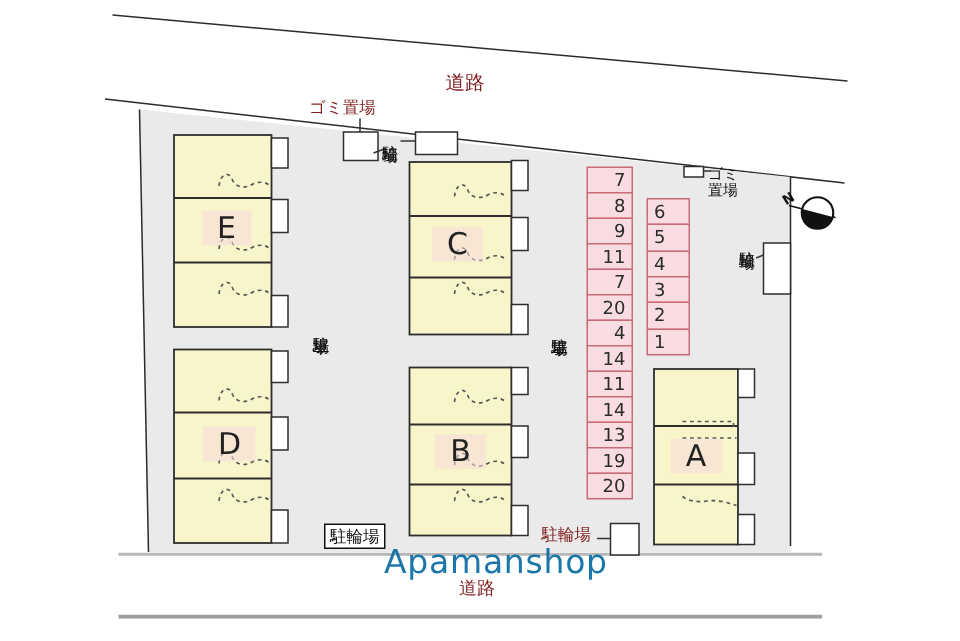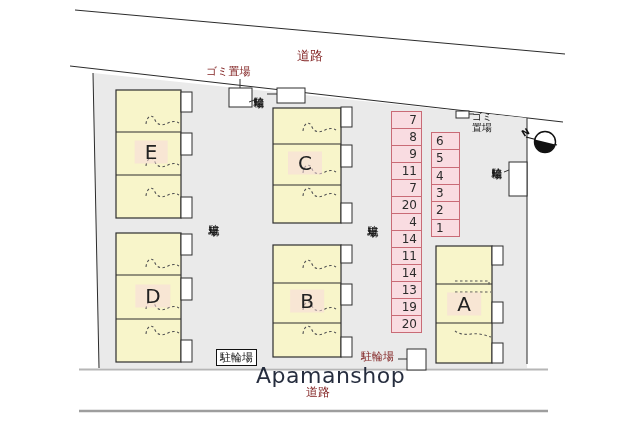--- a/index.html
+++ b/index.html
@@ -37,21 +37,21 @@
     font-size:20px;color:#222;background:rgba(247,216,221,0.55);
     padding:0 10px;line-height:1.15;
   }
   #lbl-E{left:151px;top:152px;}
   #lbl-D{left:153px;top:296px;}
   #lbl-C{left:305px;top:163px;}
   #lbl-B{left:307px;top:301px;}
   #lbl-A{left:464px;top:304px;}
   .watermark{
     position:absolute;left:256px;top:363px;z-index:3;
-    font-size:22px;letter-spacing:0.5px;color:#0f172a;opacity:0.9;
+    font-size:22px;letter-spacing:0.5px;color:#0369a1;opacity:0.9;
   }
 </style>
 </head>
 <body>
 
 <div class="stage">
 
   <svg width="640" height="427" viewBox="0 0 640 427">
 
     <line x1="75" y1="10" x2="565" y2="54" stroke="#2b2b2b" stroke-width="1"></line>

